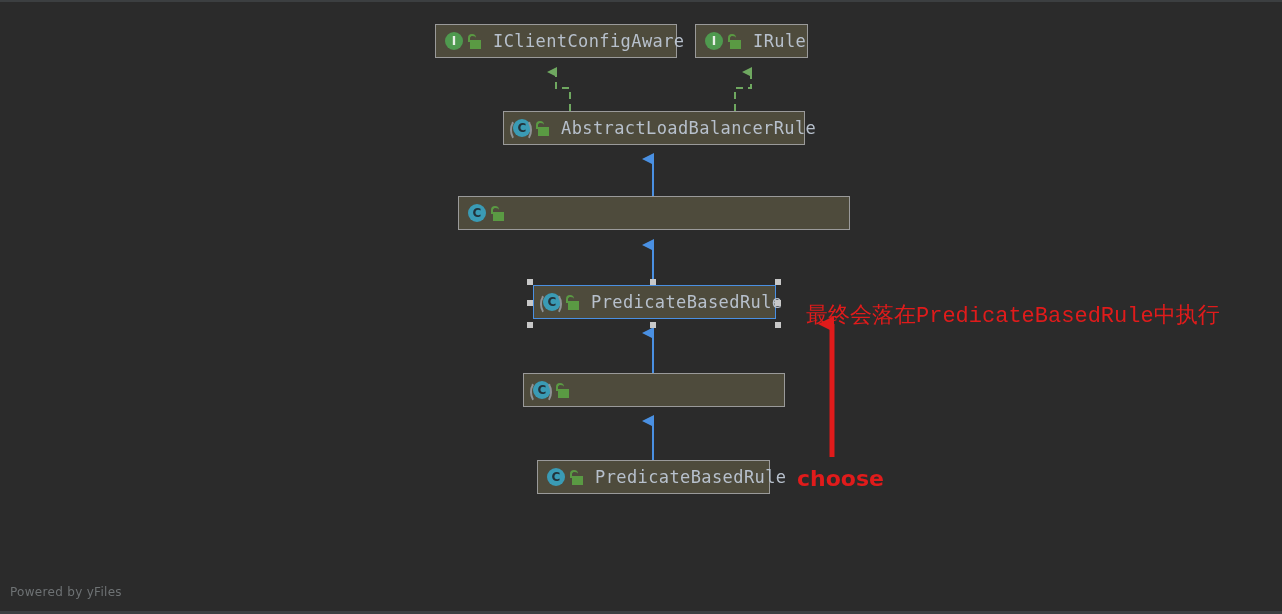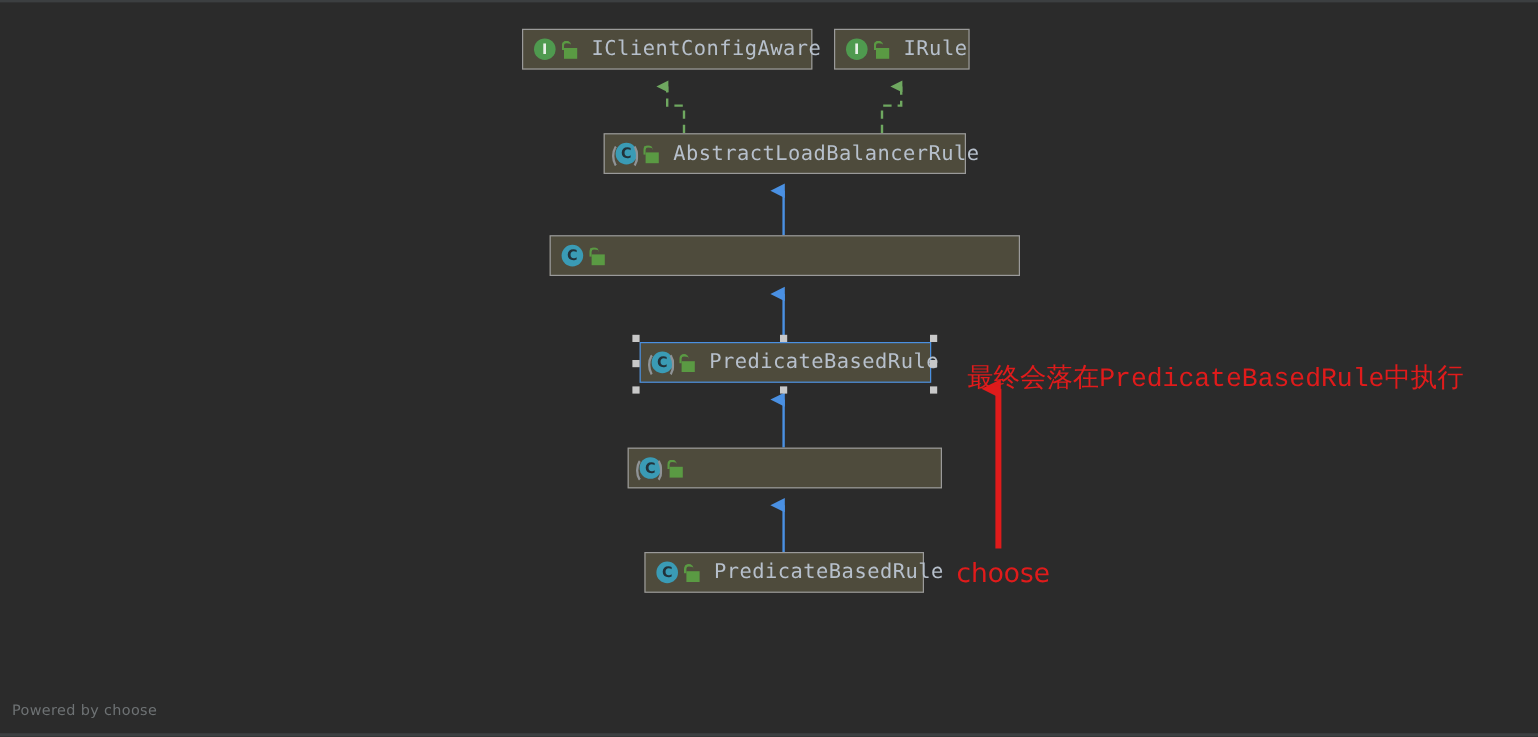--- a/index.html
+++ b/index.html
@@ -148,20 +148,21 @@
     line-height: 1;
   }
   #ann-chinese {
     font-family: Liberation Mono, monospace;
     font-size: 22px;
     margin-top: 20px;
   }
   #ann-choose {
     font-family: "DejaVu Sans", sans-serif;
     font-size: 22px;
+    font-weight: bold;
   }
 
   
   #watermark {
     position: absolute;
     left: 10px;
     bottom: 12px;
     font-family: "DejaVu Sans", sans-serif;
     font-size: 12px;
     color: #6e7274;
@@ -296,15 +297,15 @@
           <span class="body"></span>
       </span>
     </span>
     <span class="node-label">PredicateBasedRule</span>
   </div>
 
   <div class="annotation" id="ann-chinese" style="left:806px; top:284px;">最终会落在PredicateBasedRule中执行</div>
 
   <div class="annotation" id="ann-choose" style="left:797px; top:466px;">choose</div>
 
-  <div id="watermark">Powered by choose</div>
+  <div id="watermark">Powered by yFiles</div>
 
 </div>
 
 </body></html>

